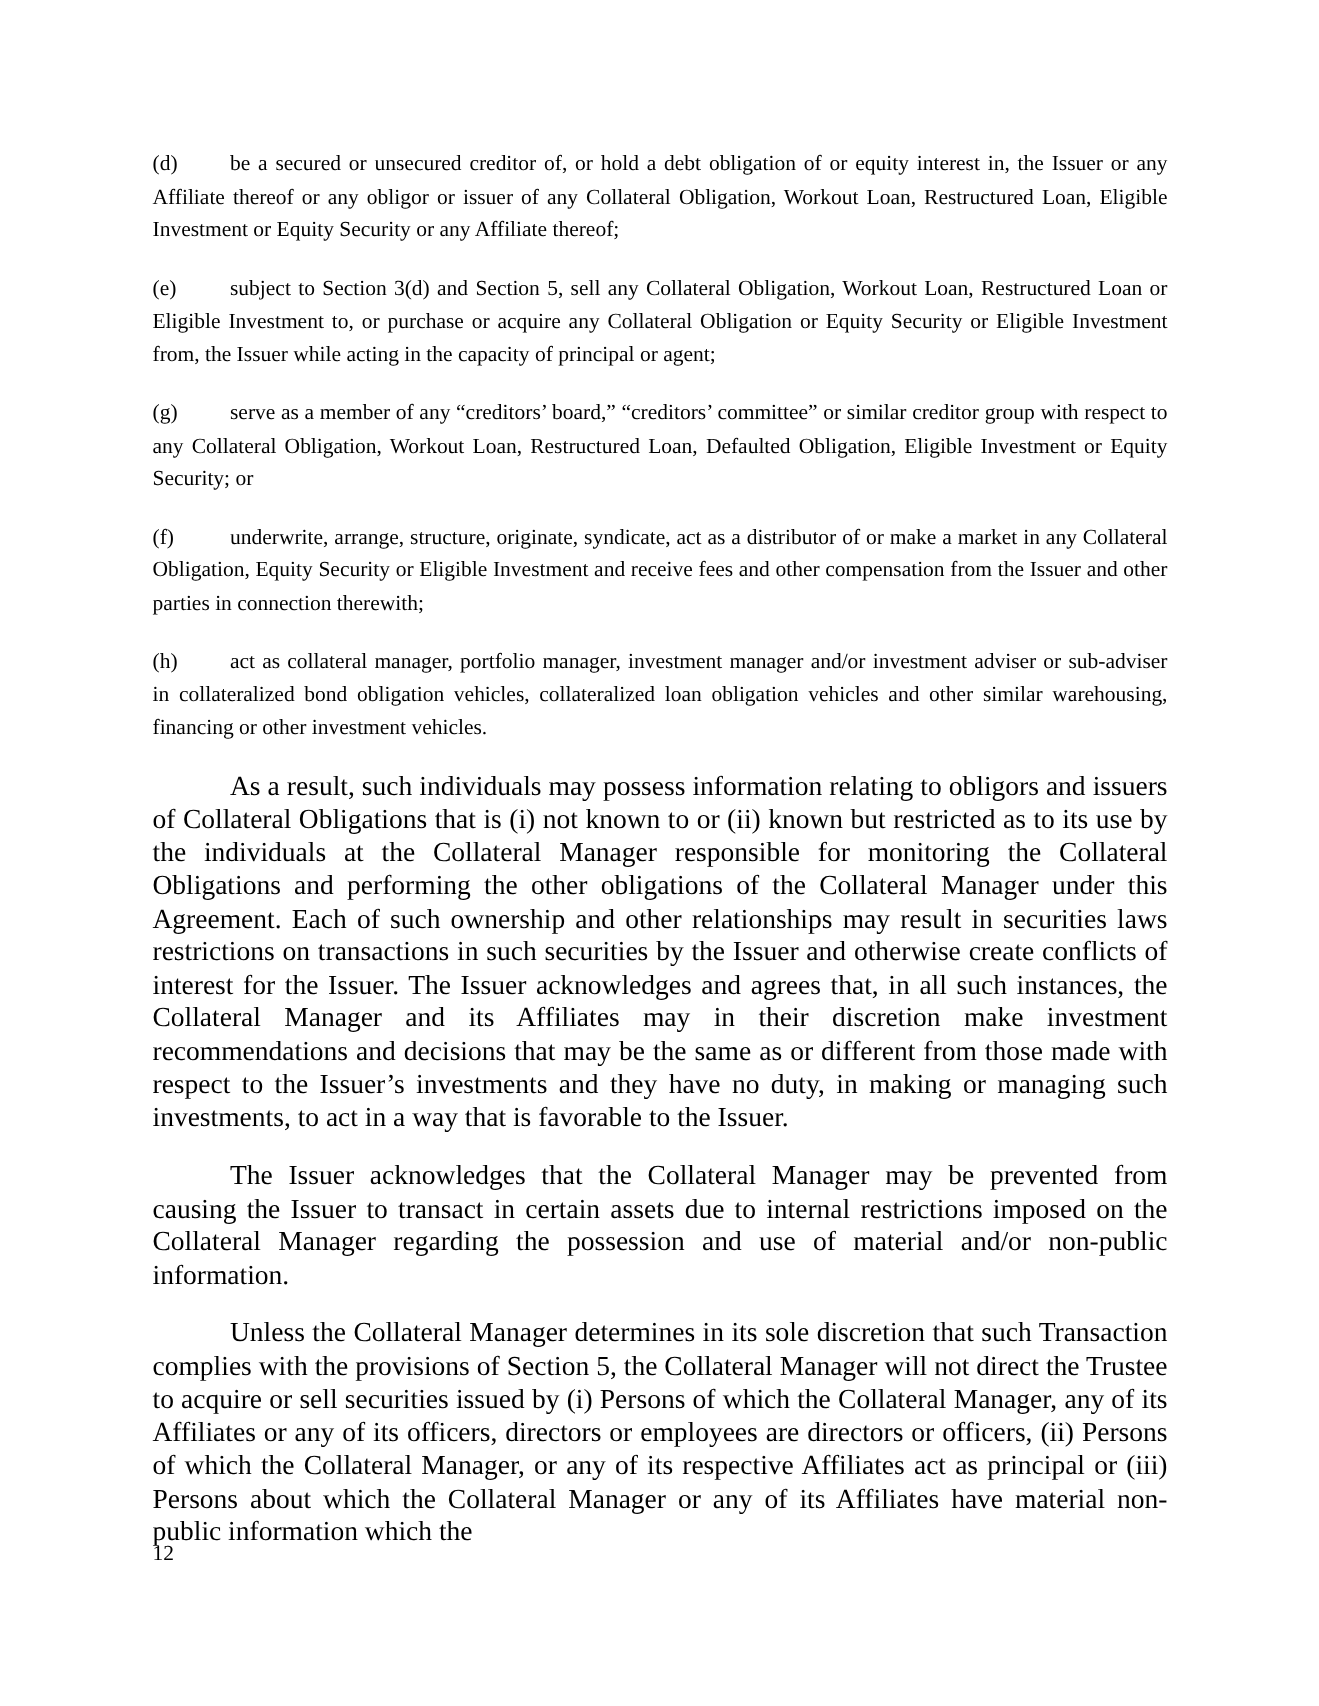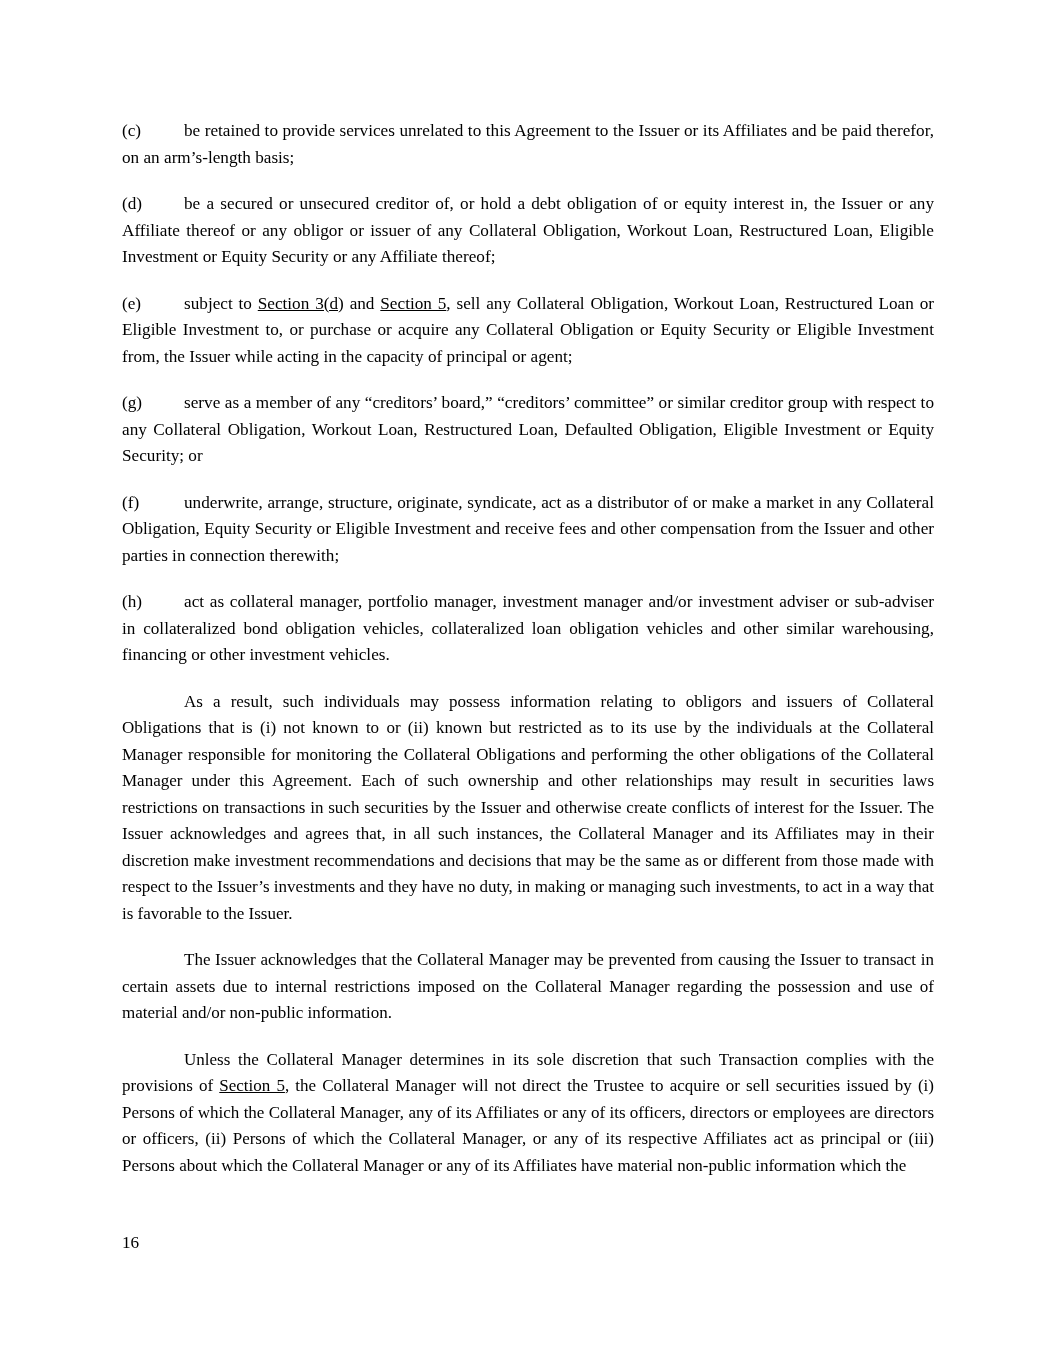--- a/index.html
+++ b/index.html
@@ -34,48 +34,44 @@
   p.para.lettered {
     text-indent: 0;
   }
   .letter-label {
     display: inline-block;
     width: 62px;
     text-indent: 0;
   }
   p.body-para {
     margin: 0 0 20px 0;
-    font-size: 17px;
+    font-size: 22px;
     line-height: 26.5px;
     text-align: justify;
   }
   p.body-para .first-indent {
     display: inline-block;
     width: 62px;
   }
   .u {
-    text-decoration: underline;
   }
   .page-number {
     position: absolute;
     left: 122px;
     top: 1233px;
     font-size: 17.2px;
     font-family: "Liberation Serif", serif;
   }
 </style>
 </head>
 <body>
 
 <div class="page">
   <div class="content">
 
-    <p class="para lettered">
-      <span class="letter-label">(c)</span><span>be retained to provide services unrelated to this Agreement to the Issuer or its Affiliates and be paid therefor, on an arm’s-length basis;</span>
-    </p>
 
     <p class="para lettered">
       <span class="letter-label">(d)</span><span>be a secured or unsecured creditor of, or hold a debt obligation of or equity interest in, the Issuer or any Affiliate thereof or any obligor or issuer of any Collateral Obligation, Workout Loan, Restructured Loan, Eligible Investment or Equity Security or any Affiliate thereof;</span>
     </p>
 
     <p class="para lettered">
       <span class="letter-label">(e)</span><span>subject to </span><span class="u">Section 3(d)</span><span> and </span><span class="u">Section 5</span><span>, sell any Collateral Obligation, Workout Loan, Restructured Loan or Eligible Investment to, or purchase or acquire any Collateral Obligation or Equity Security or Eligible Investment from, the Issuer while acting in the capacity of principal or agent;</span>
     </p>
 
     <p class="para lettered">
@@ -97,14 +93,14 @@
     <p class="body-para">
       <span class="first-indent"></span><span>The Issuer acknowledges that the Collateral Manager may be prevented from causing the Issuer to transact in certain assets due to internal restrictions imposed on the Collateral Manager regarding the possession and use of material and/or non-public information.</span>
     </p>
 
     <p class="body-para">
       <span class="first-indent"></span><span>Unless the Collateral Manager determines in its sole discretion that such Transaction complies with the provisions of </span><span class="u">Section 5</span><span>, the Collateral Manager will not direct the Trustee to acquire or sell securities issued by (i) Persons of which the Collateral Manager, any of its Affiliates or any of its officers, directors or employees are directors or officers, (ii) Persons of which the Collateral Manager, or any of its respective Affiliates act as principal or (iii) Persons about which the Collateral Manager or any of its Affiliates have material non-public information which the</span>
     </p>
 
   </div>
 
-  <div class="page-number">16</div>
+  <div class="page-number">12</div>
 </div>
 
 </body></html>

